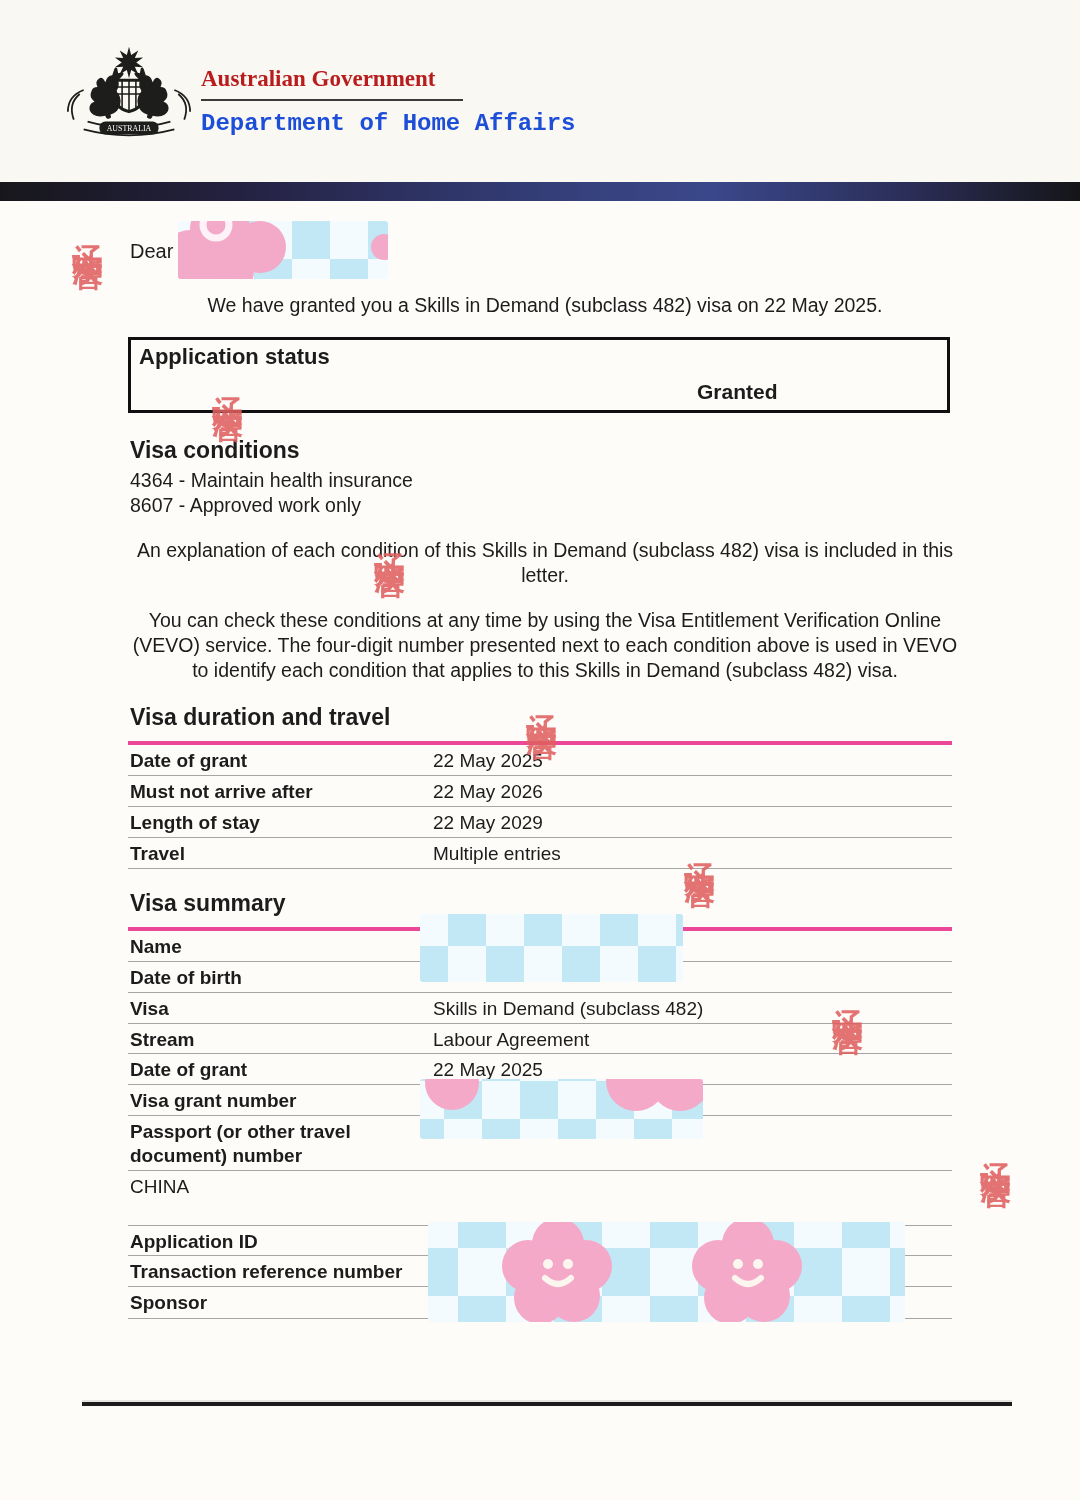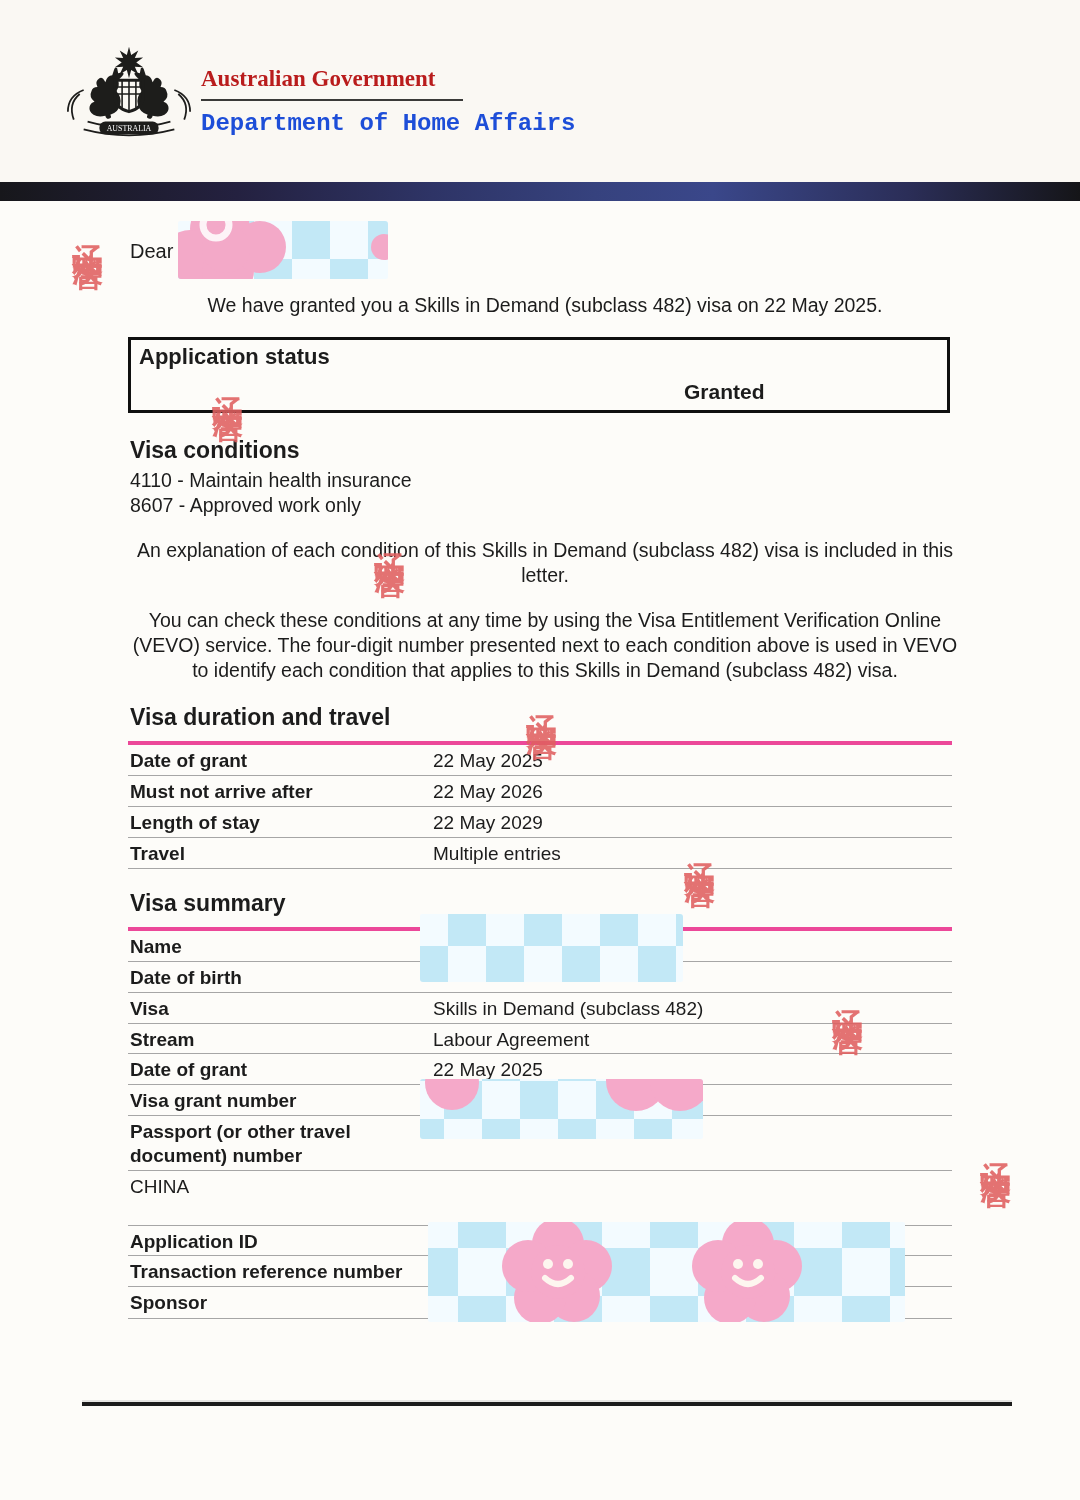--- a/index.html
+++ b/index.html
@@ -12,21 +12,21 @@
   .dept-title{position:absolute; left:201px; top:110px; font-family:Liberation Mono, monospace; font-weight:bold; font-size:24px; color:#1d4ed8;}
   .dark-bar{position:absolute; left:0; top:182px; width:1080px; height:19px;
     background:linear-gradient(90deg,#17171b 0%,#242140 22%,#2e3466 40%,#36427e 55%,#3a478a 66%,#2b2e58 84%,#151518 100%);}
   .wm{position:absolute; writing-mode:vertical-rl; text-orientation:upright; font-size:31px; line-height:35px;
       letter-spacing:5px; color:#e06060; opacity:.88; z-index:40; font-weight:bold;}
   .body-text{position:absolute; left:130px; width:830px; font-size:19.5px; line-height:25px;text-align:center;}
   .salutation{position:absolute; left:130px; top:240px; font-size:20px;}
   .status-box{position:absolute; left:128px; top:337px; width:816px; height:70px; border:3px solid #101010; background:transparent;}
   .status-title{position:absolute; left:8px; top:4px; font-size:22px; font-weight:bold;}
   .status-label{position:absolute; left:8px; top:40px; font-size:21px;}
-  .status-value{position:absolute; left:553px; top:40px; font-size:21px; font-weight:bold;}
+  .status-value{position:absolute; left:566px; top:40px; font-size:21px; font-weight:bold;}
   .section-heading{position:absolute; left:130px; font-size:23px; font-weight:bold;}
   .cond-line{position:absolute; left:130px; font-size:19.5px;}
   .table{position:absolute; left:128px; width:824px; border-top:4px solid #ec4899;}
   .trow{display:flex; align-items:flex-start; border-bottom:1px solid #a6a6a6; box-sizing:border-box; padding:4px 2px 0 2px;}
   .trow .lbl{width:303px; font-size:19px; font-weight:bold; line-height:24px;}
   .trow .val{flex:1; font-size:19px; line-height:24px;}
   .sticker{position:absolute; z-index:30; border-radius:3px; overflow:hidden; filter:blur(0.6px);}
   .checks{position:absolute; inset:0; background-color:#f3fbff;
     background-image:conic-gradient(#c2e8f6 0 25%, #f3fbff 0 50%, #c2e8f6 0 75%, #f3fbff 0);}
   .sticker svg{position:absolute; left:0; top:0;}
@@ -88,21 +88,21 @@
   </div>
 
   <div class="body-text" style="top:293px;">We have granted you a Skills in Demand (subclass 482) visa on 22 May 2025.</div>
 
   <div class="status-box">
     <div class="status-title">Application status</div>
     <div class="status-value">Granted</div>
   </div>
 
   <div class="section-heading" style="top:437px;">Visa conditions</div>
-  <div class="cond-line" style="top:469px;">4110 - Maintain health insurance</div>
+  <div class="cond-line" style="top:469px;">4364 - Maintain health insurance</div>
   <div class="cond-line" style="top:494px;">8607 - Approved work only</div>
 
   <div class="body-text" style="top:538px;">An explanation of each condition of this Skills in Demand (subclass 482) visa is included in this letter.</div>
   <div class="body-text" style="top:608px;">You can check these conditions at any time by using the Visa Entitlement Verification Online (VEVO) service. The four-digit number presented next to each condition above is used in VEVO to identify each condition that applies to this Skills in Demand (subclass 482) visa.</div>
 
   <div class="section-heading" style="top:704px;">Visa duration and travel</div>
   <div class="table" style="top:741px;">
     <div class="trow" style="height:31px;">
       <span class="lbl">Date of grant</span>
       <span class="val">22 May 2025</span>

